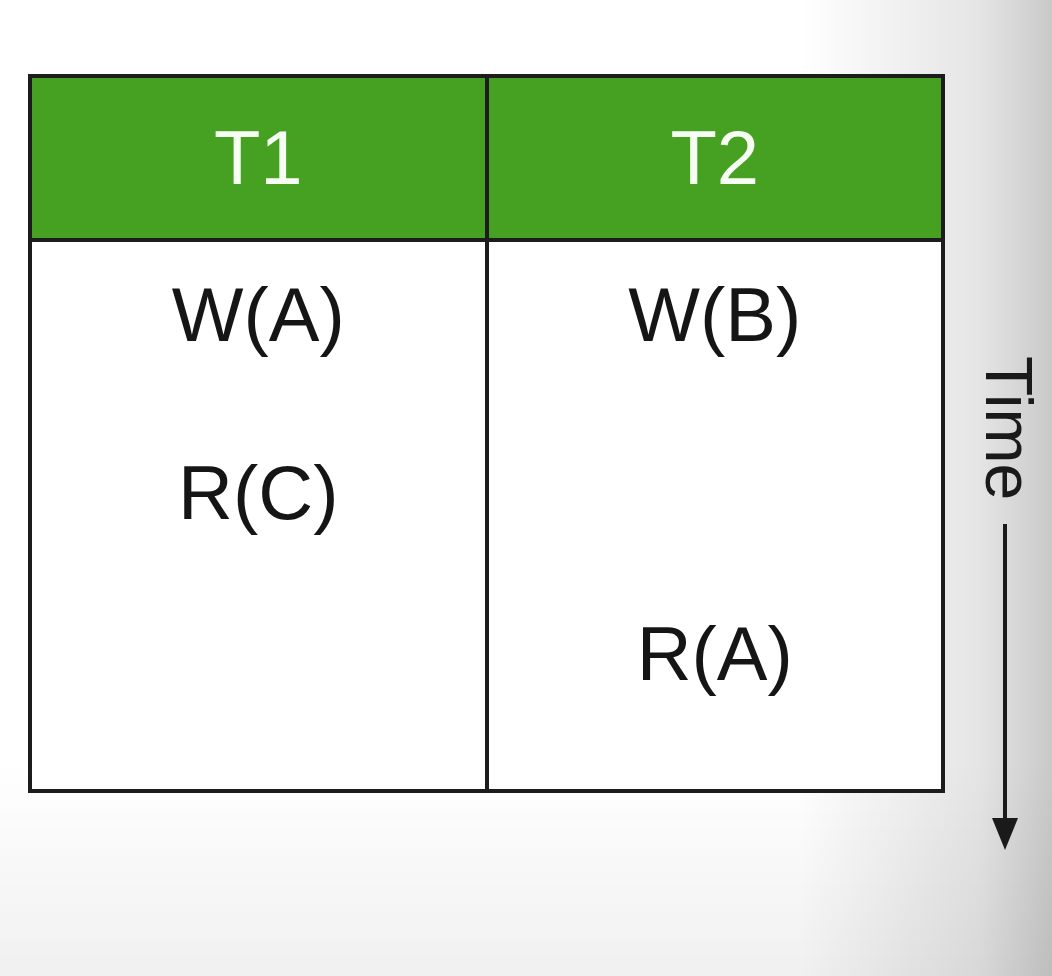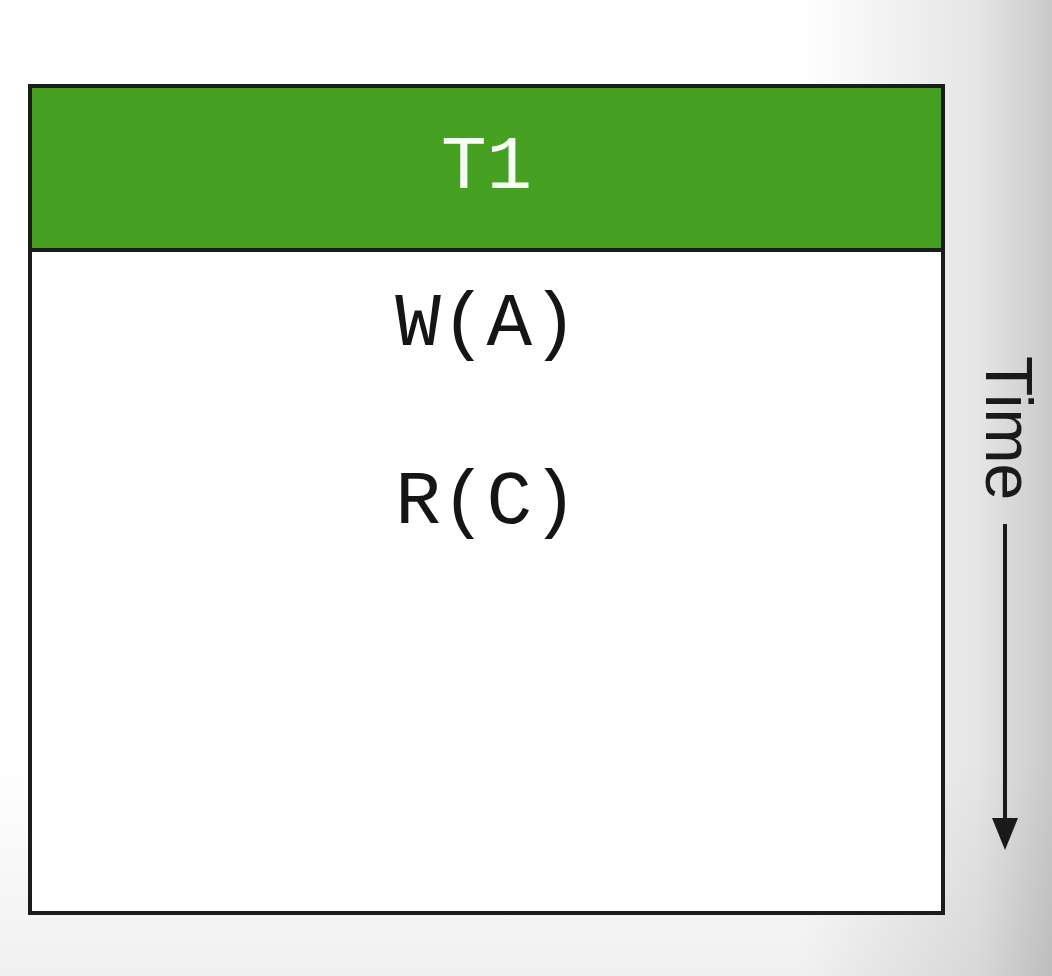--- a/index.html
+++ b/index.html
@@ -13,28 +13,27 @@
       linear-gradient(90deg, rgba(0,0,0,0) 76%, rgba(0,0,0,0.10) 93%, rgba(0,0,0,0.21) 100%),
       linear-gradient(180deg, rgba(0,0,0,0) 78%, rgba(0,0,0,0.06) 100%);
     font-family: "Liberation Sans", sans-serif;
     color: #151515;
   }
 
   
   .schedule-table {
     position: absolute;
     left: 28px;
-    top: 84px;
+    top: 74px;
     width: 917px;
-    height: 831px;
+    height: 719px;
     box-sizing: border-box;
     border: 4px solid #1c1c1c;
     background: #ffffff;
     display: flex;
-    font-family: Liberation Mono, monospace;
   }
   .t-col {
     flex: 1 1 0;
     display: flex;
     flex-direction: column;
     border-right: 4px solid #1c1c1c;
     min-width: 0;
   }
   .t-col:last-child { border-right: none; }
   .t-col-header {
@@ -106,20 +105,29 @@
     <div class="t-col">
       <div class="t-col-header">
         <span>T1</span>
       </div>
       <div class="t-col-body">
         <div class="op row-1">W(A)</div>
         <div class="op row-2">R(C)</div>
       </div>
     </div>
 
+    <div class="t-col">
+      <div class="t-col-header">
+        <span>T2</span>
+      </div>
+      <div class="t-col-body">
+        <div class="op row-1">W(B)</div>
+        <div class="op row-3">R(A)</div>
+      </div>
+    </div>
 
 
   </div>
 
   <div class="time-axis-label">Time</div>
 
   <div class="time-arrow-line"></div>
   <div class="time-arrow-head"></div>
 
 </div>

